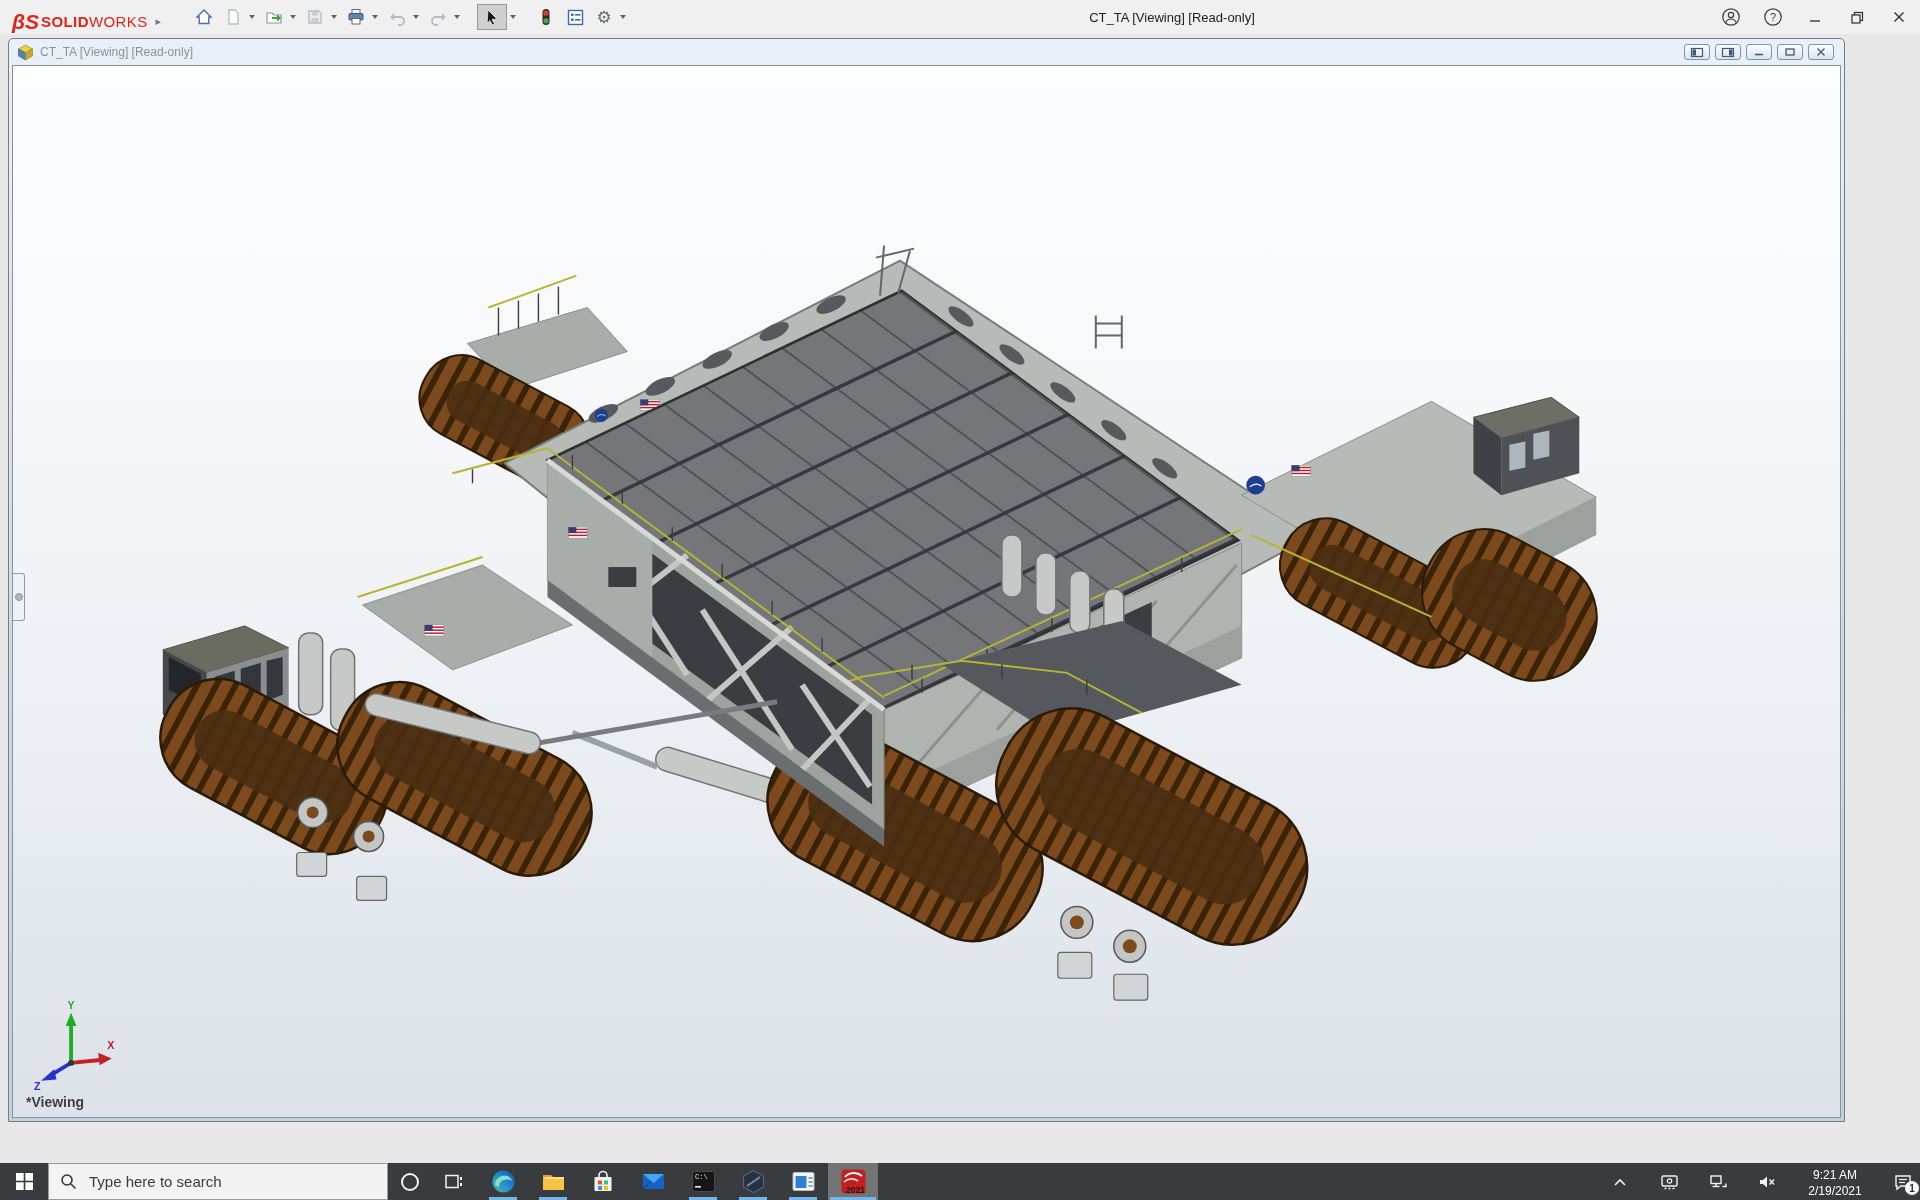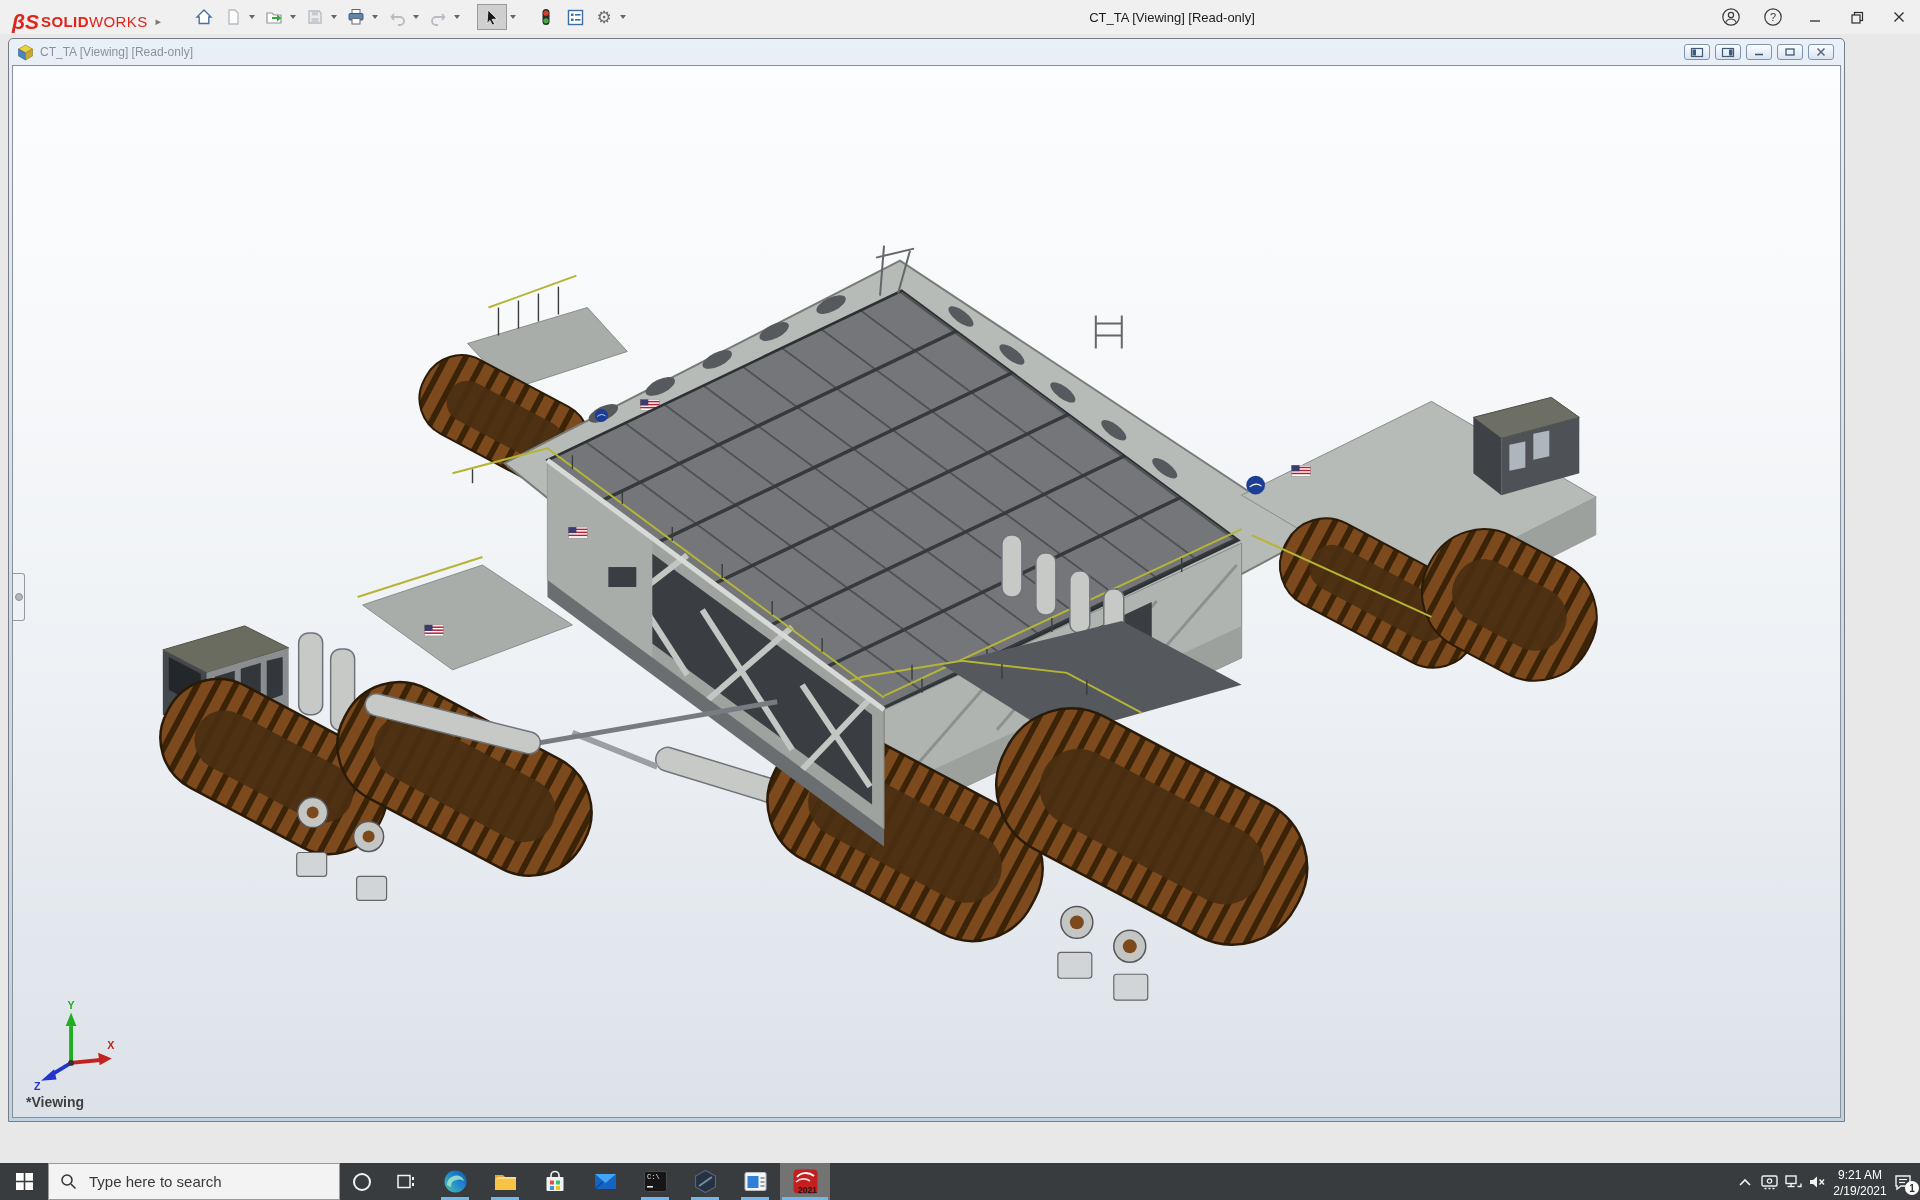--- a/index.html
+++ b/index.html
@@ -69,33 +69,33 @@
   .cyl{fill:#c6c9c6;stroke:#70747a;stroke-width:1.5;}
   .wheel{fill:#c3c6c3;stroke:#55585b;stroke-width:1.5;}
   .hub{fill:#7d4a1e;}
   .gearbox{fill:#d2d5d8;stroke:#666;stroke-width:1.2;}
 
   
   .taskbar{position:absolute;left:0;right:0;bottom:0;height:37px;background:var(--taskbar_bg,#393c3e);
            display:flex;align-items:stretch;color:#fff;}
   .tk{background:none;border:none;display:flex;align-items:center;justify-content:center;padding:0;}
   .start{width:48px;}
-  .searchbox{width:292px;background:#f3f3f3;border:1px solid #9a9a9a;box-sizing:border-box;
+  .searchbox{width:340px;background:#f3f3f3;border:1px solid #9a9a9a;box-sizing:border-box;
              display:flex;align-items:center;gap:10px;padding:0 11px;}
   .searchbox input{flex:1;background:transparent;border:none;outline:none;font-size:15px;color:#222;
                    font-family:"Liberation Sans",sans-serif;}
   .searchbox input::placeholder{color:#3a3a3a;opacity:1;}
   .cortana,.taskview{width:44px;}
   .apps{display:flex;margin-left:2px;}
   .app{position:relative;width:50px;background:none;border:none;display:flex;align-items:center;justify-content:center;padding:0;}
   .app .ind{position:absolute;bottom:0;left:11px;right:11px;height:3px;background:var(--taskbar_indicator,#75b6e8);display:none;}
   .app.running .ind{display:block;}
   .app.active{background:#737373;}
   .app.active .ind{left:2px;right:2px;}
-  .tray{margin-left:auto;display:flex;align-items:flex-start;gap:0;padding-right:5px;}
+  .tray{margin-left:auto;display:flex;align-items:flex-start;gap:25px;padding-right:5px;}
   .tray .tk{width:24px;height:37px;}
   .clock{text-align:center;font-size:12px;line-height:1.3;color:#fff;min-width:62px;cursor:default;}
   .action{position:relative;width:30px;height:37px;}
   .badge{position:absolute;right:-4px;bottom:5px;width:14px;height:14px;border-radius:50%;
          background:#fff;color:#2b2e30;font-size:10px;font-weight:bold;display:flex;align-items:center;justify-content:center;}
 </style>
 </head>
 <body>
 
 <div class="screen">

